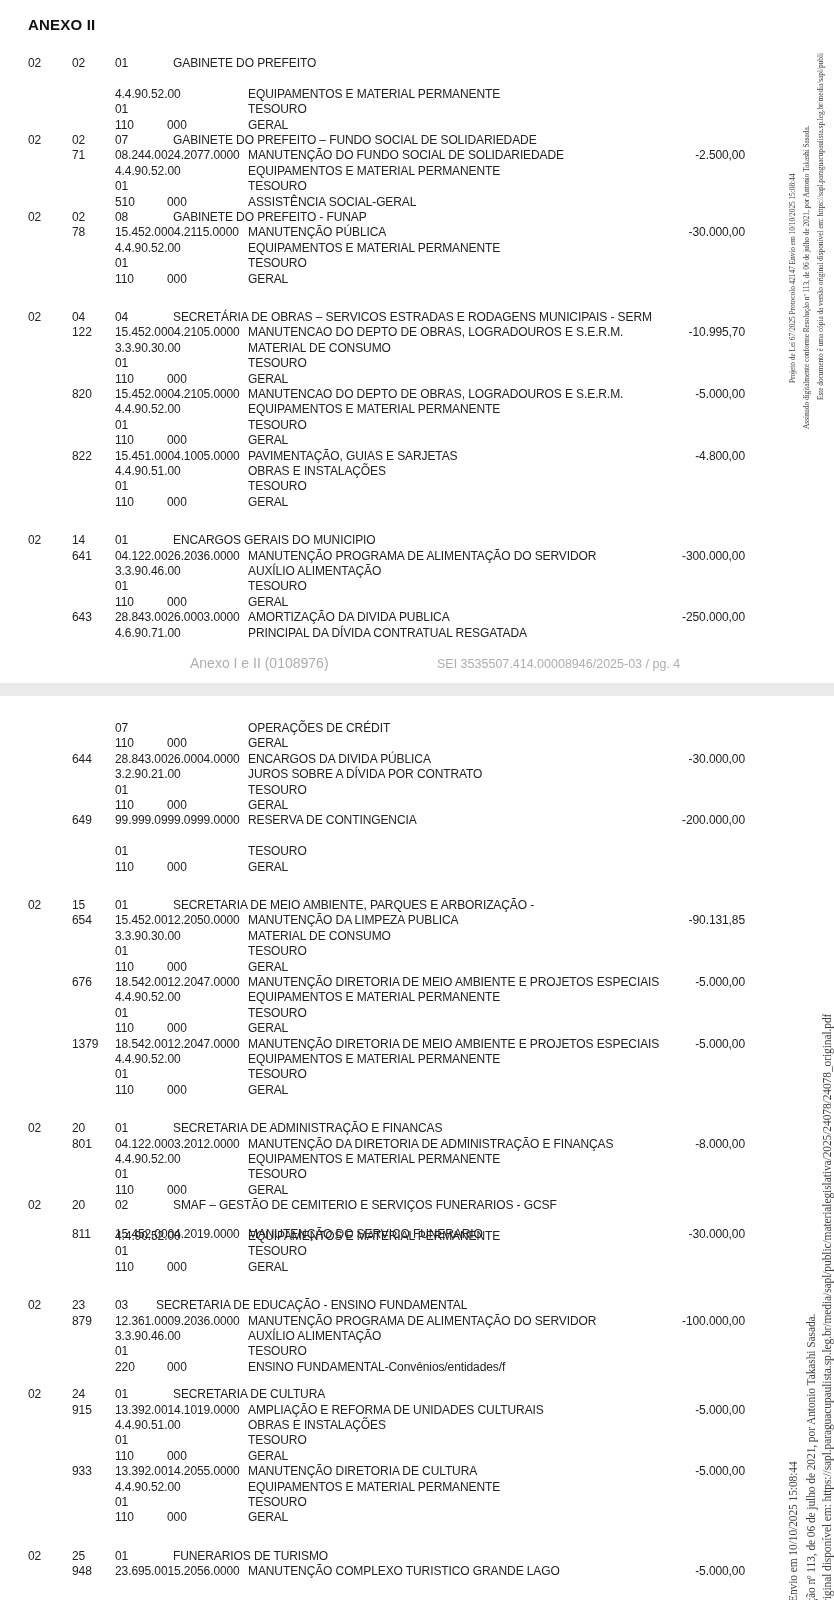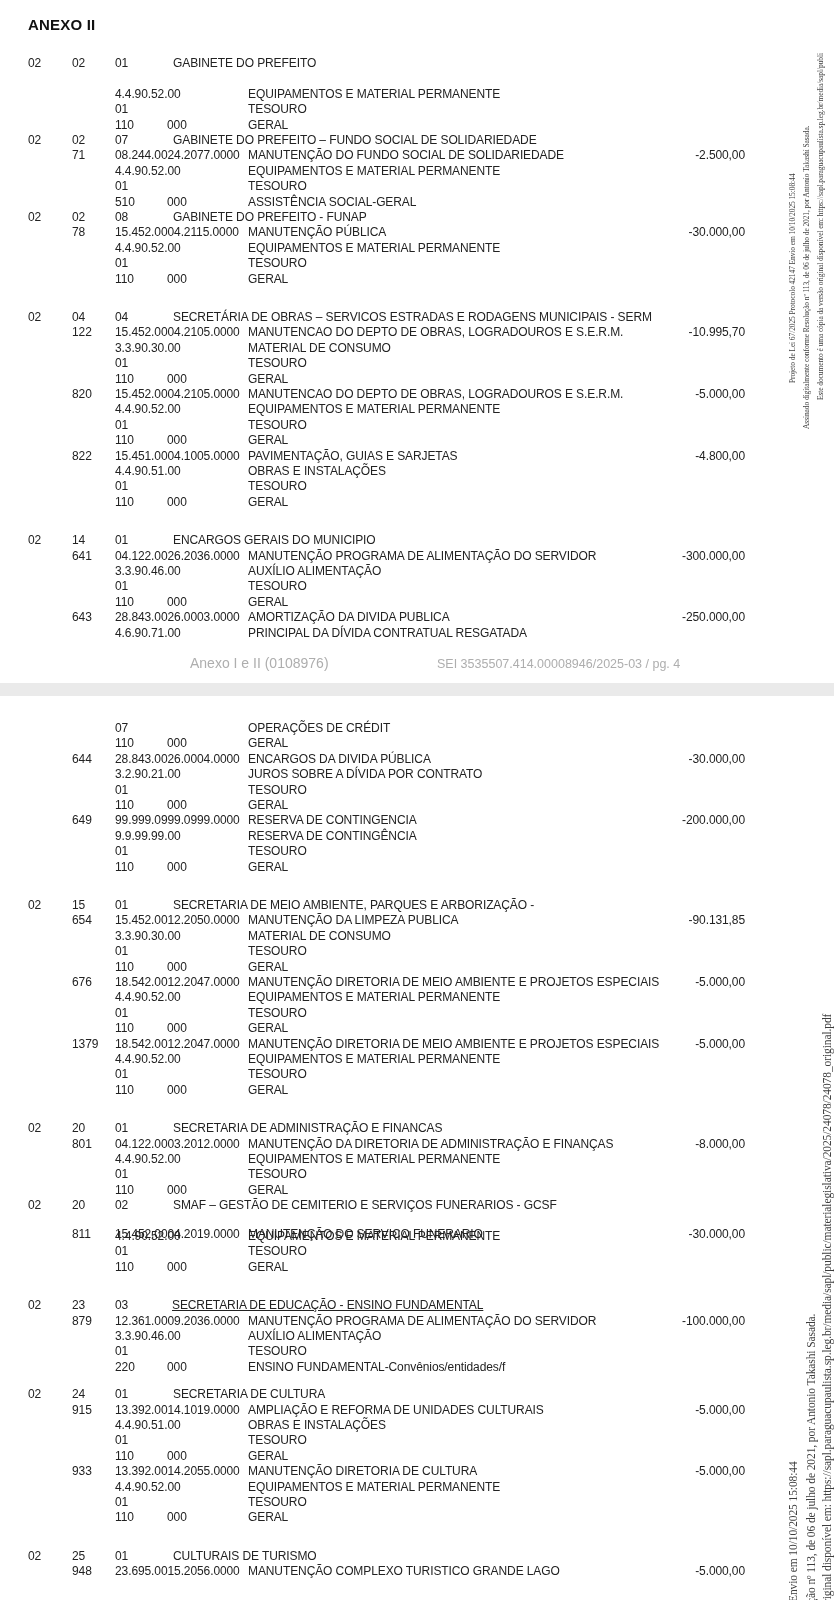--- a/index.html
+++ b/index.html
@@ -302,24 +302,20 @@
         <span style="left: 115px;">110</span>
         <span style="left: 167px;">000</span>
         <span style="left: 248px;">GERAL</span>
       </div>
       <div class="row" style="top: 813.4px;">
         <span style="left: 72px;">649</span>
         <span style="left: 115px;">99.999.0999.0999.0000</span>
         <span style="left: 248px;">RESERVA DE CONTINGENCIA</span>
         <span class="amount">-200.000,00</span>
       </div>
-      <div class="row" style="top: 828.8px;">
-        <span style="left: 115px;">9.9.99.99.00</span>
-        <span style="left: 248px;">RESERVA DE CONTINGÊNCIA</span>
-      </div>
       <div class="row" style="top: 844.2px;">
         <span style="left: 115px;">01</span>
         <span style="left: 248px;">TESOURO</span>
       </div>
       <div class="row" style="top: 859.6px;">
         <span style="left: 115px;">110</span>
         <span style="left: 167px;">000</span>
         <span style="left: 248px;">GERAL</span>
       </div>
       <div class="row" style="top: 898px;">
@@ -432,21 +428,21 @@
       </div>
       <div class="row" style="top: 1259.8px;">
         <span style="left: 115px;">110</span>
         <span style="left: 167px;">000</span>
         <span style="left: 248px;">GERAL</span>
       </div>
       <div class="row" style="top: 1298.2px;">
         <span style="left: 28px;">02</span>
         <span style="left: 72px;">23</span>
         <span style="left: 115px;">03</span>
-        <span style="left: 172px; text-decoration: underline;">SECRETARIA DE EDUCAÇÃO - ENSINO FUNDAMENTAL</span>
+        <span style="left: 156px;">SECRETARIA DE EDUCAÇÃO - ENSINO FUNDAMENTAL</span>
       </div>
       <div class="row" style="top: 1313.6px;">
         <span style="left: 72px;">879</span>
         <span style="left: 115px;">12.361.0009.2036.0000</span>
         <span style="left: 248px;">MANUTENÇÃO PROGRAMA DE ALIMENTAÇÃO DO SERVIDOR</span>
         <span class="amount">-100.000,00</span>
       </div>
       <div class="row" style="top: 1329px;">
         <span style="left: 115px;">3.3.90.46.00</span>
         <span style="left: 248px;">AUXÍLIO ALIMENTAÇÃO</span>
@@ -501,21 +497,21 @@
       </div>
       <div class="row" style="top: 1510.4px;">
         <span style="left: 115px;">110</span>
         <span style="left: 167px;">000</span>
         <span style="left: 248px;">GERAL</span>
       </div>
       <div class="row" style="top: 1548.8px;">
         <span style="left: 28px;">02</span>
         <span style="left: 72px;">25</span>
         <span style="left: 115px;">01</span>
-        <span style="left: 173px;">CULTURAIS DE TURISMO</span>
+        <span style="left: 173px;">FUNERARIOS DE TURISMO</span>
       </div>
       <div class="row" style="top: 1564.2px;">
         <span style="left: 72px;">948</span>
         <span style="left: 115px;">23.695.0015.2056.0000</span>
         <span style="left: 248px;">MANUTENÇÃO COMPLEXO TURISTICO GRANDE LAGO</span>
         <span class="amount">-5.000,00</span>
       </div>
     </div>
 
   <div class="stamp-layer" id="stamp-0">

